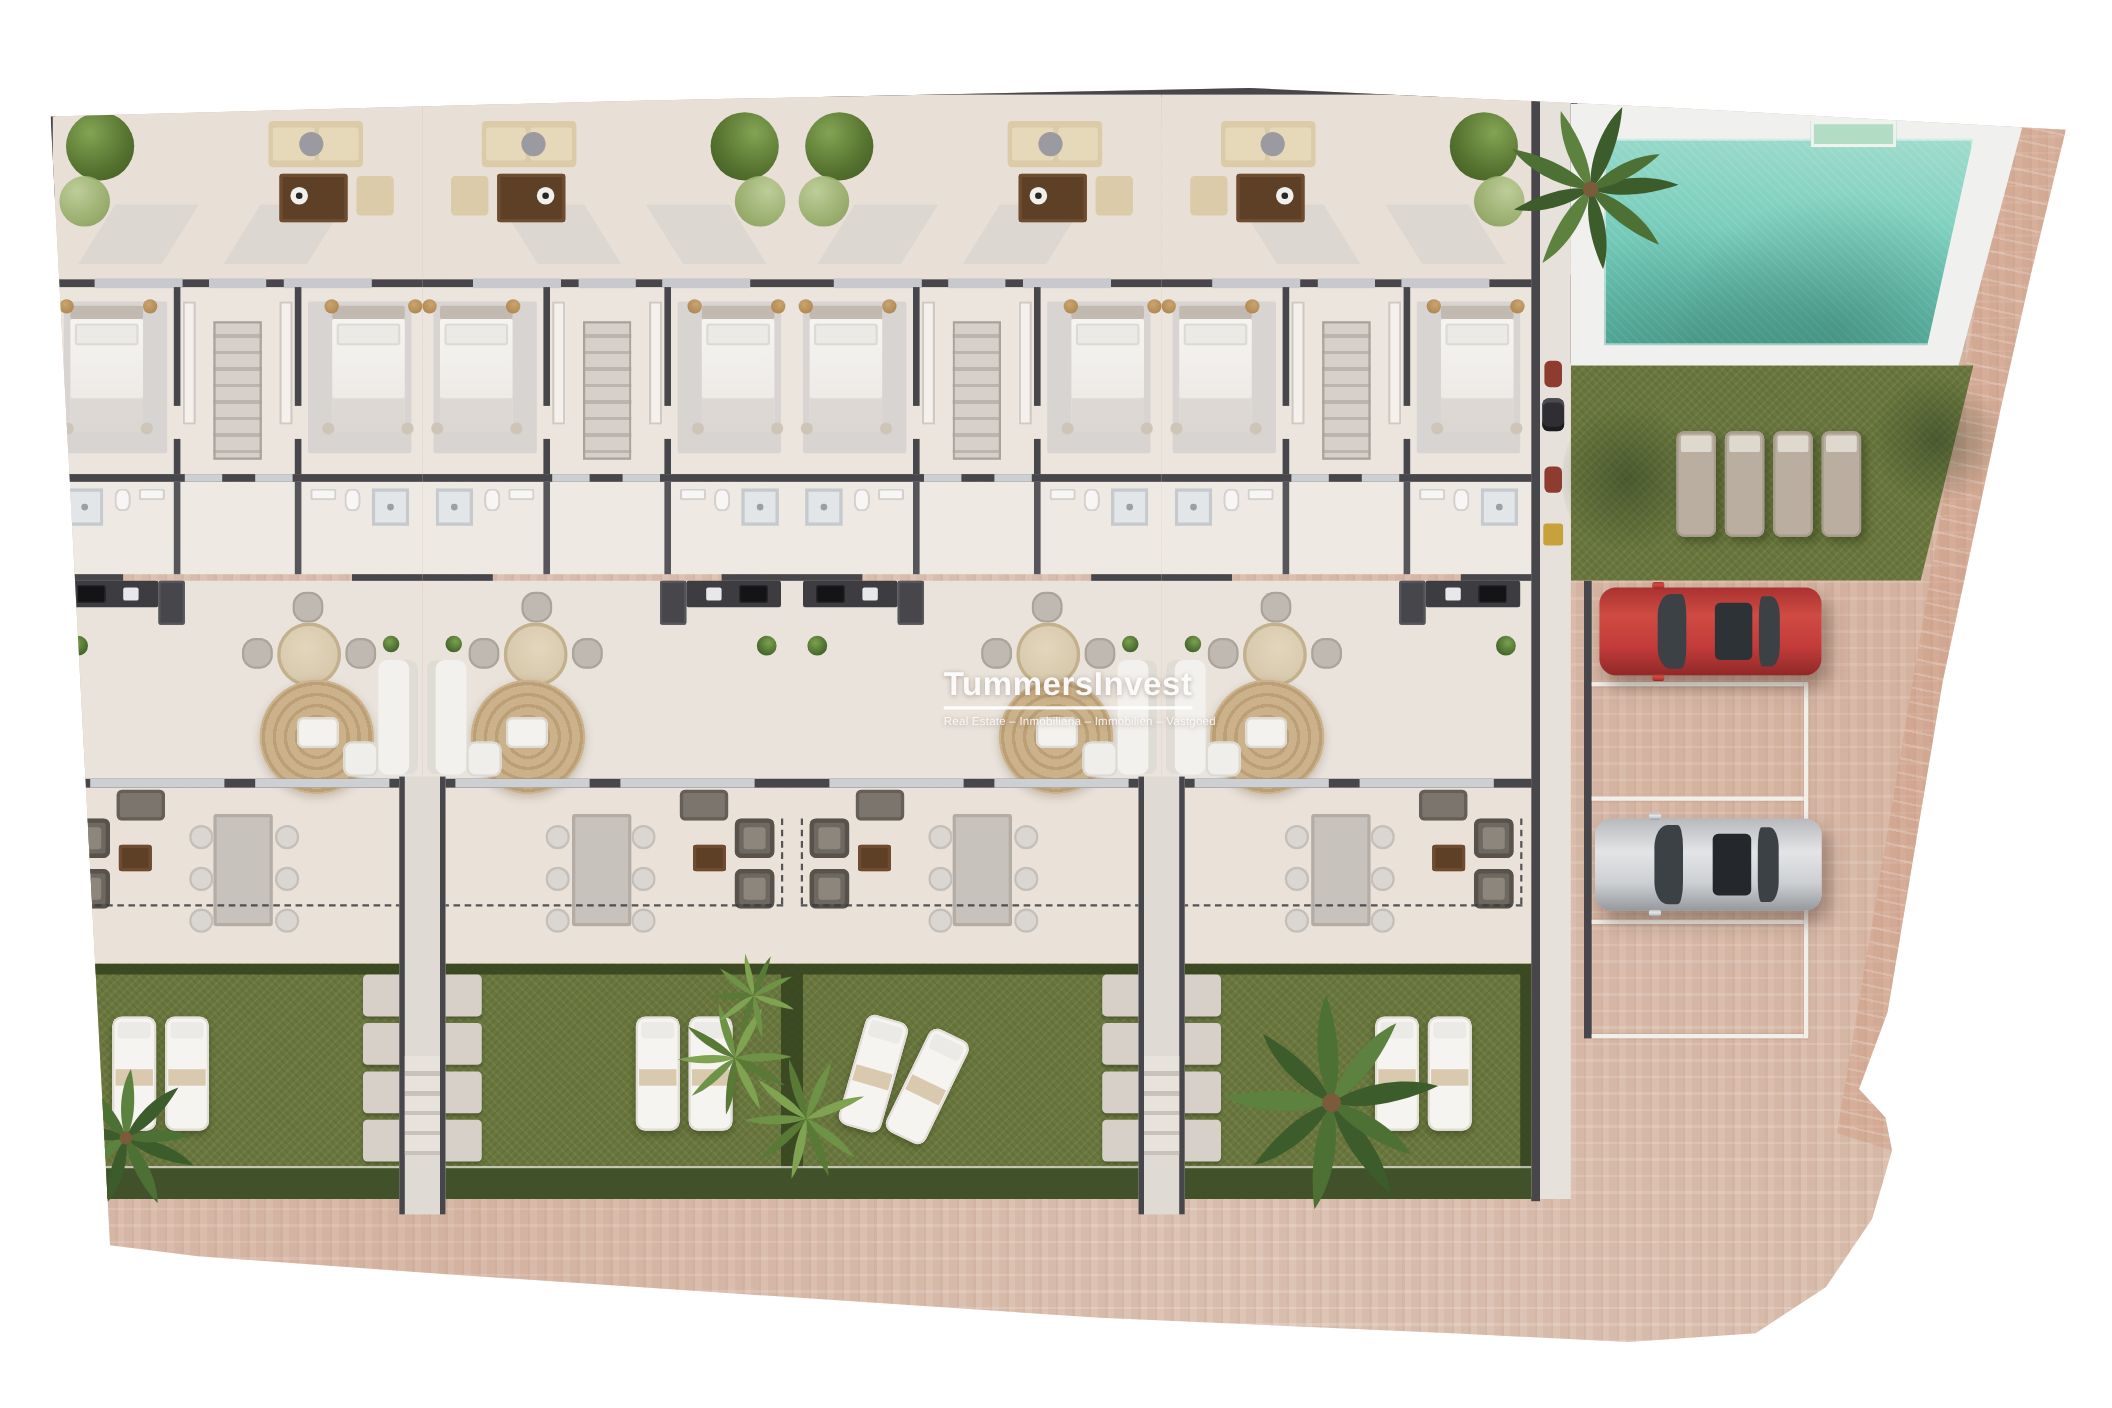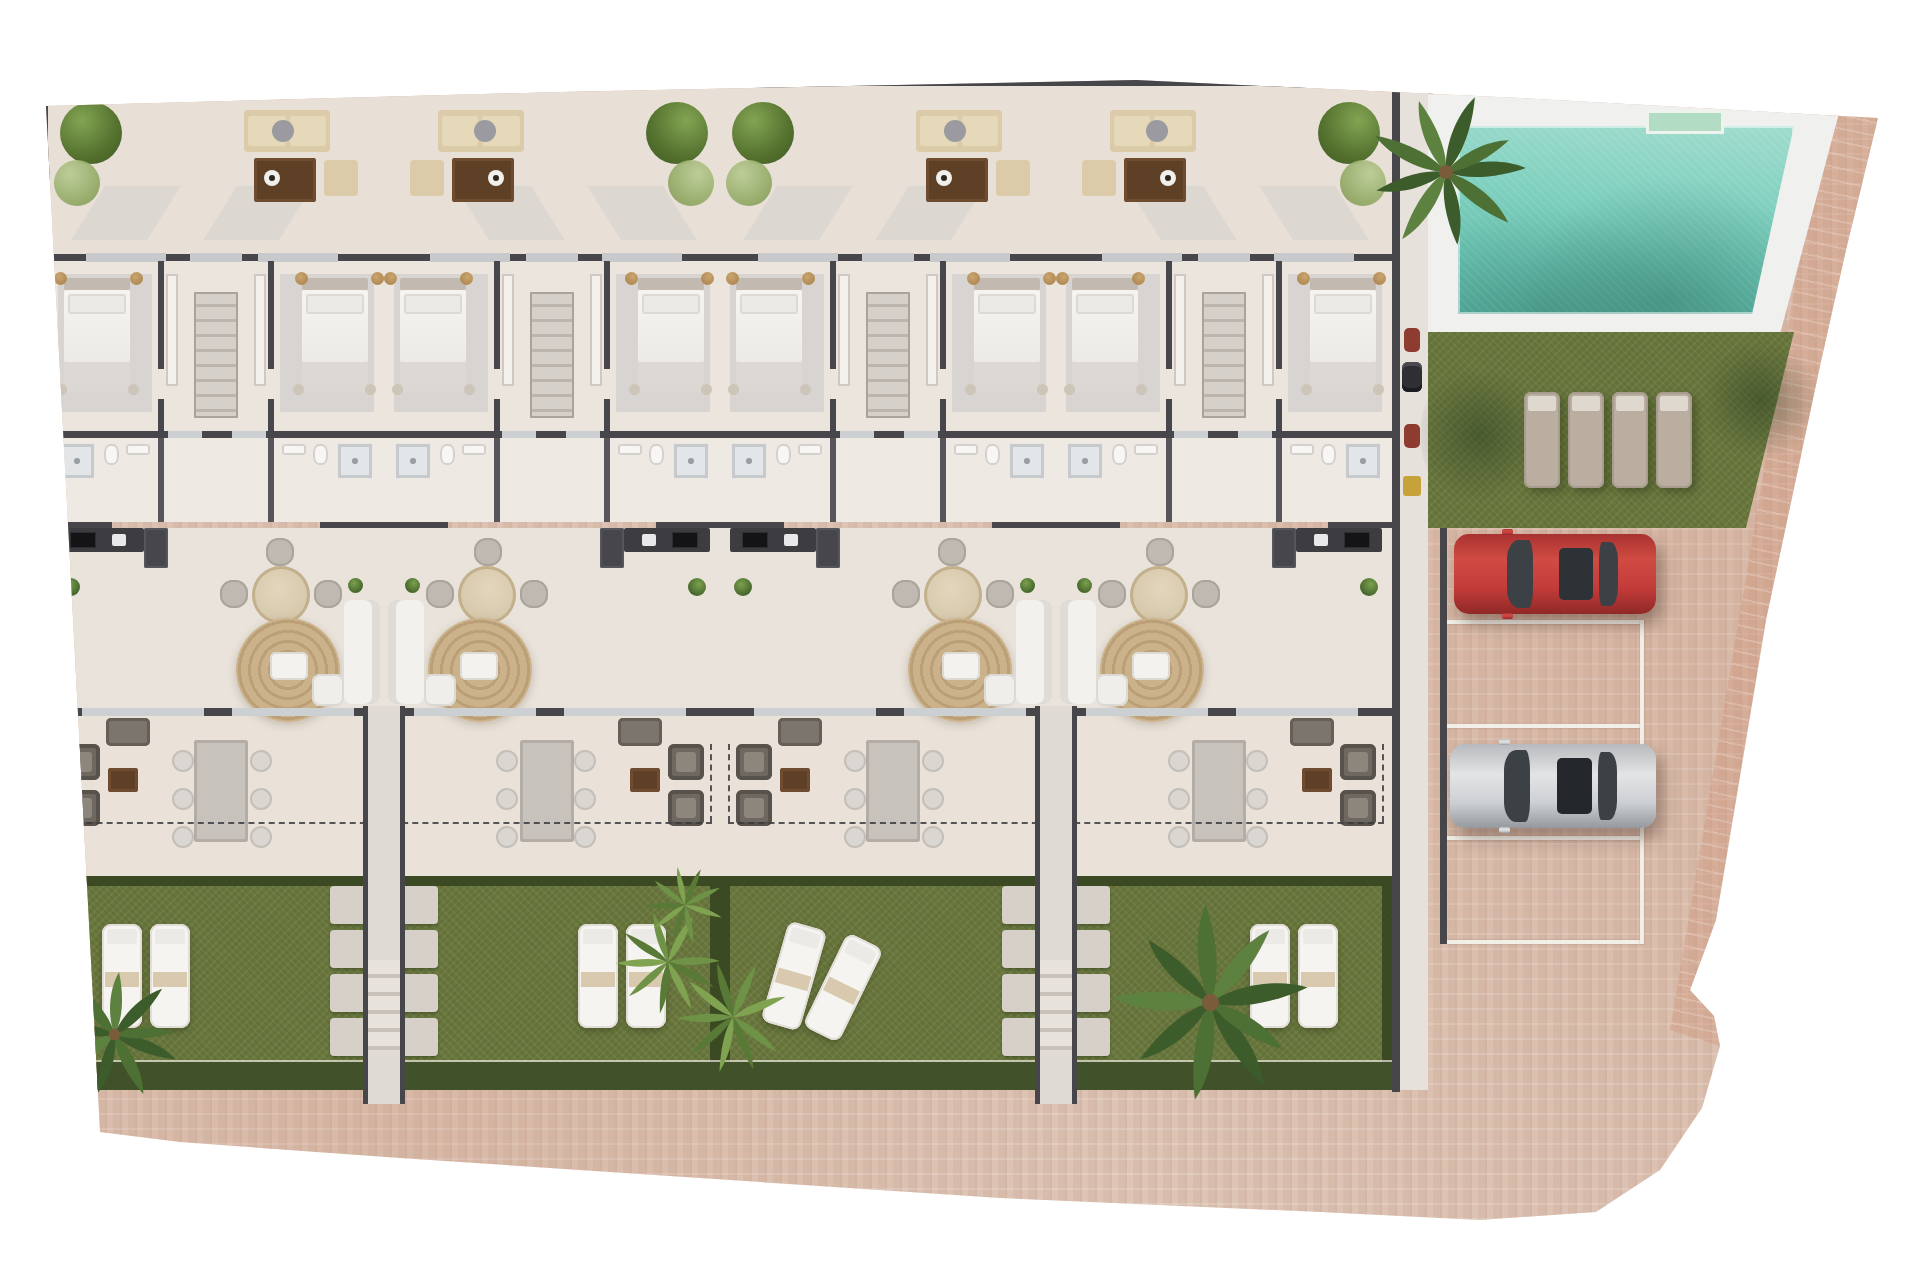--- a/index.html
+++ b/index.html
@@ -721,13 +721,17 @@
         <use href="#shrub-g"></use>
       </svg>
     <svg class="palm" style="left:668px;top:952px;width:130px;height:130px" viewBox="-60 -60 120 120">
         <use href="#shrub-g" transform="rotate(40)"></use>
       </svg>
     <svg class="palm" style="left:640px;top:860px;width:90px;height:90px" viewBox="-60 -60 120 120">
         <use href="#shrub-g" transform="rotate(80)"></use>
       </svg>
   </div>
 
+  <div class="watermark">
+    <div class="wm-title">TummersInvest</div>
+    <div class="wm-sub">Real Estate – Inmobiliaria – Immobilien – Vastgoed</div>
+  </div>
 </div>
 
 </body></html>

